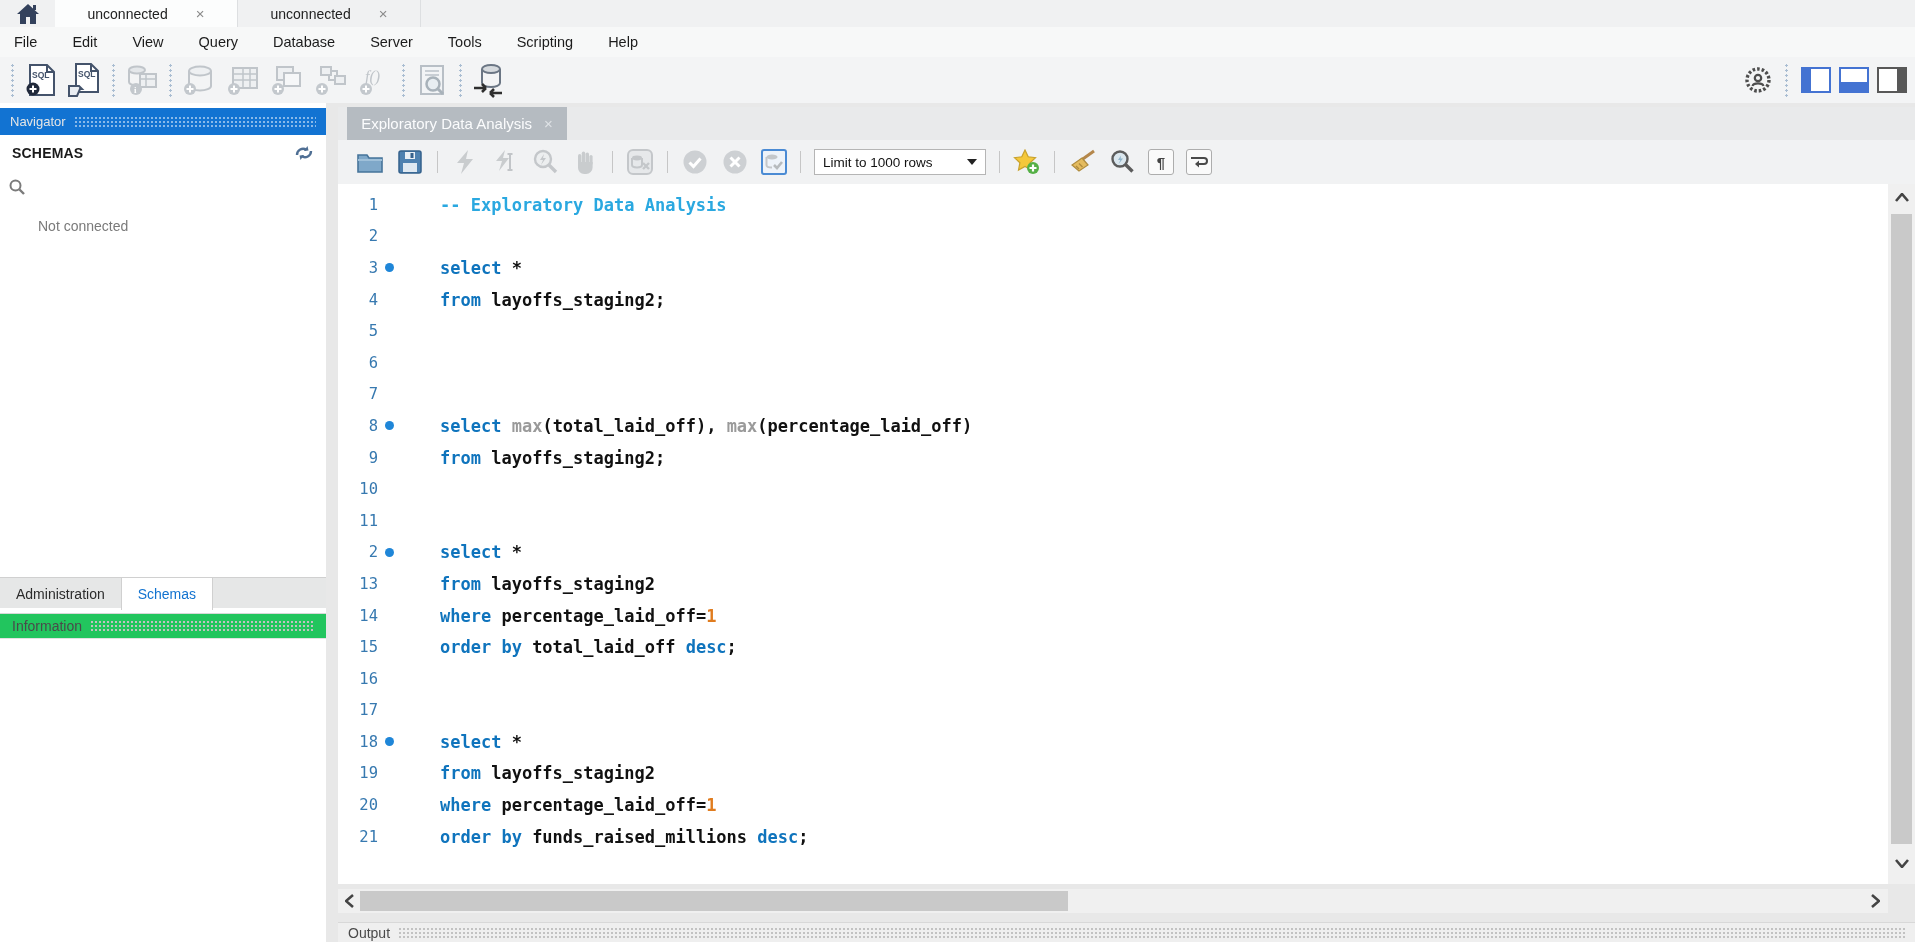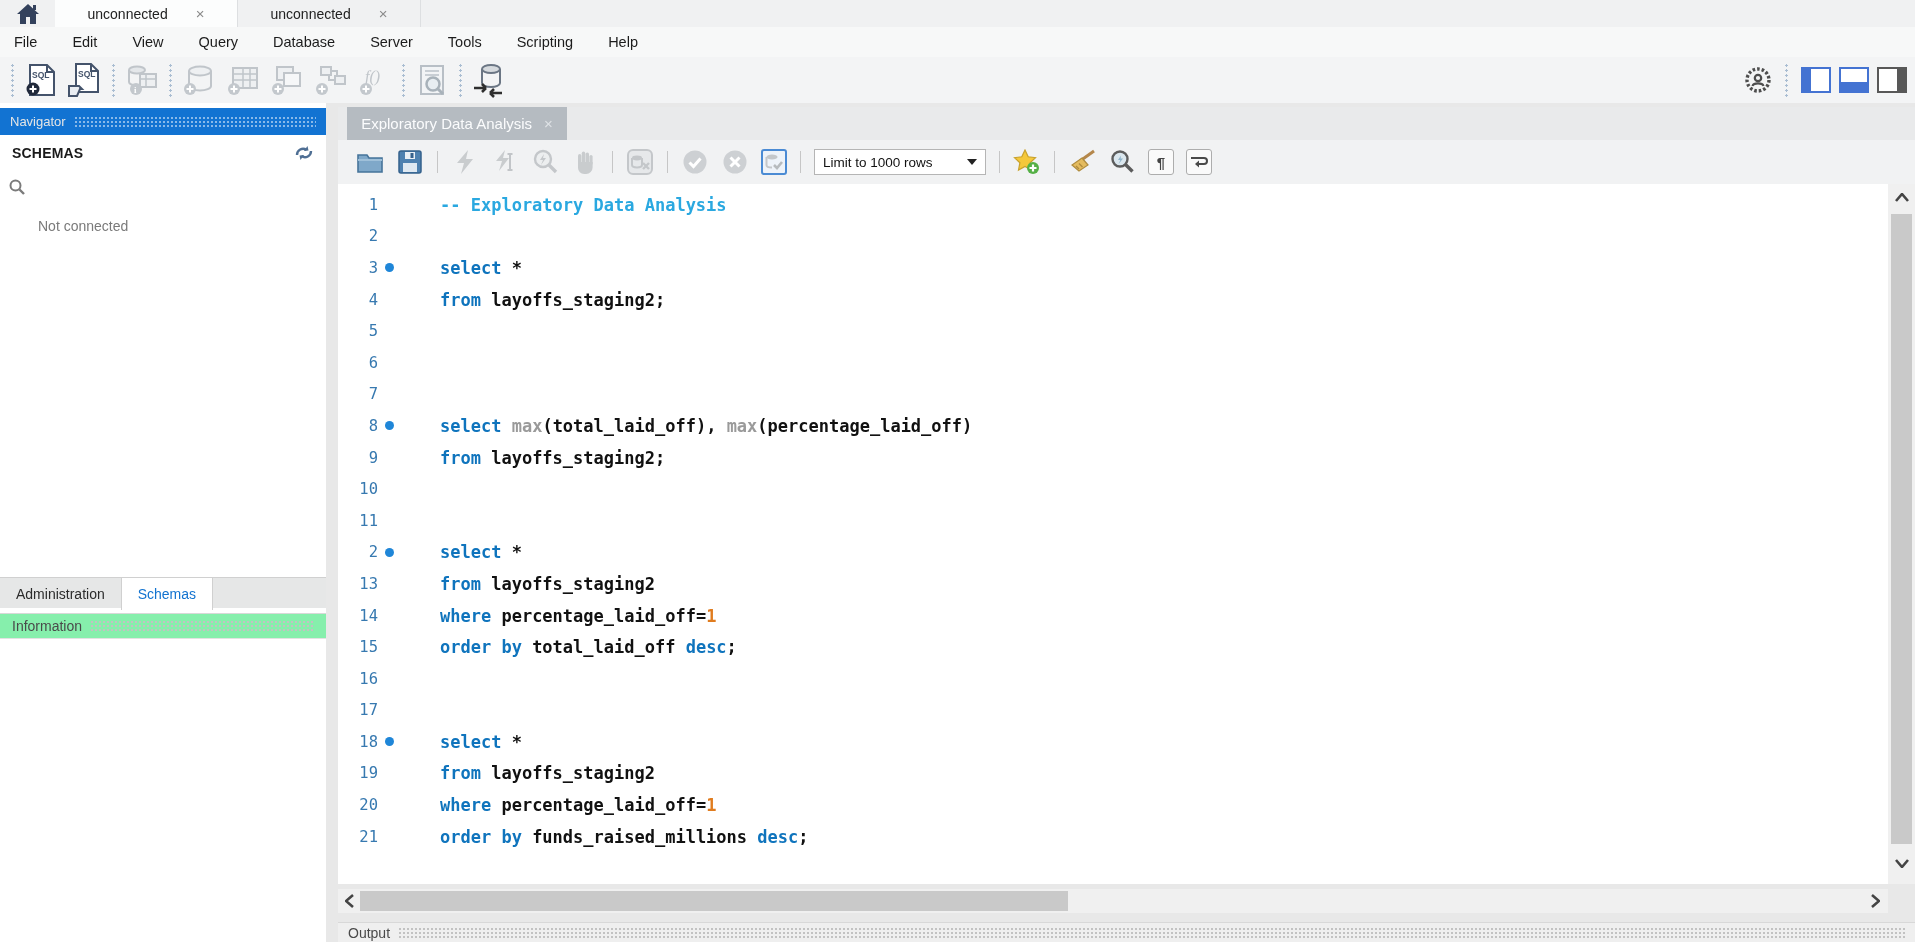--- a/index.html
+++ b/index.html
@@ -49,21 +49,21 @@
                 display:flex; align-items:center; padding:0 8px; }
   .filter-input { margin-left:8px; width:278px; height:26px; border:1px solid #7d7d7d; background:#fff;
                   font-family:"Liberation Sans", sans-serif; font-size:14px; padding:0 6px; color:#333; }
   .filter-input::placeholder { color:#9b9b9b; }
   .not-connected { position:absolute; left:38px; top:115px; color:#7a7a7a; font-size:14px; }
   .nav-tabs { position:absolute; left:0; top:474px; width:326px; height:31px; background:#e6e7e7;
               border-top:1px solid #d0d0d0; display:flex; align-items:stretch; }
   .nav-tab { padding:16px 16px; display:flex; align-items:center; font-size:14px; color:#2b2b2b;
              border-right:1px solid #d0d0d0; }
   .nav-tab.active { background:#ffffff; color:#1273d0; }
-  .info-header { position:absolute; left:0; top:510px; width:326px; height:26px; background:#86efac;
+  .info-header { position:absolute; left:0; top:510px; width:326px; height:26px; background:#22c55e;
                  border-top:1px solid #d8d8d8; border-bottom:1px solid #e2e2e2;
                  display:flex; align-items:center; padding:0 12px; color:#4a4a4a; }
   .dots-grey { flex:1; height:12px; margin-left:8px;
                background:radial-gradient(#c2c2c2 1px, transparent 1.2px) 0 0 / 4px 4px; }
 
   
   .editor { position:absolute; left:338px; top:0; width:1577px; height:839px; }
   .etab-row { position:absolute; left:0; top:4px; width:100%; height:33px; background:#e9eaeb; }
   .etab { position:absolute; left:9px; top:0; width:220px; height:33px; background:#b5bbc1;
           display:flex; align-items:center; justify-content:center; gap:12px; }

